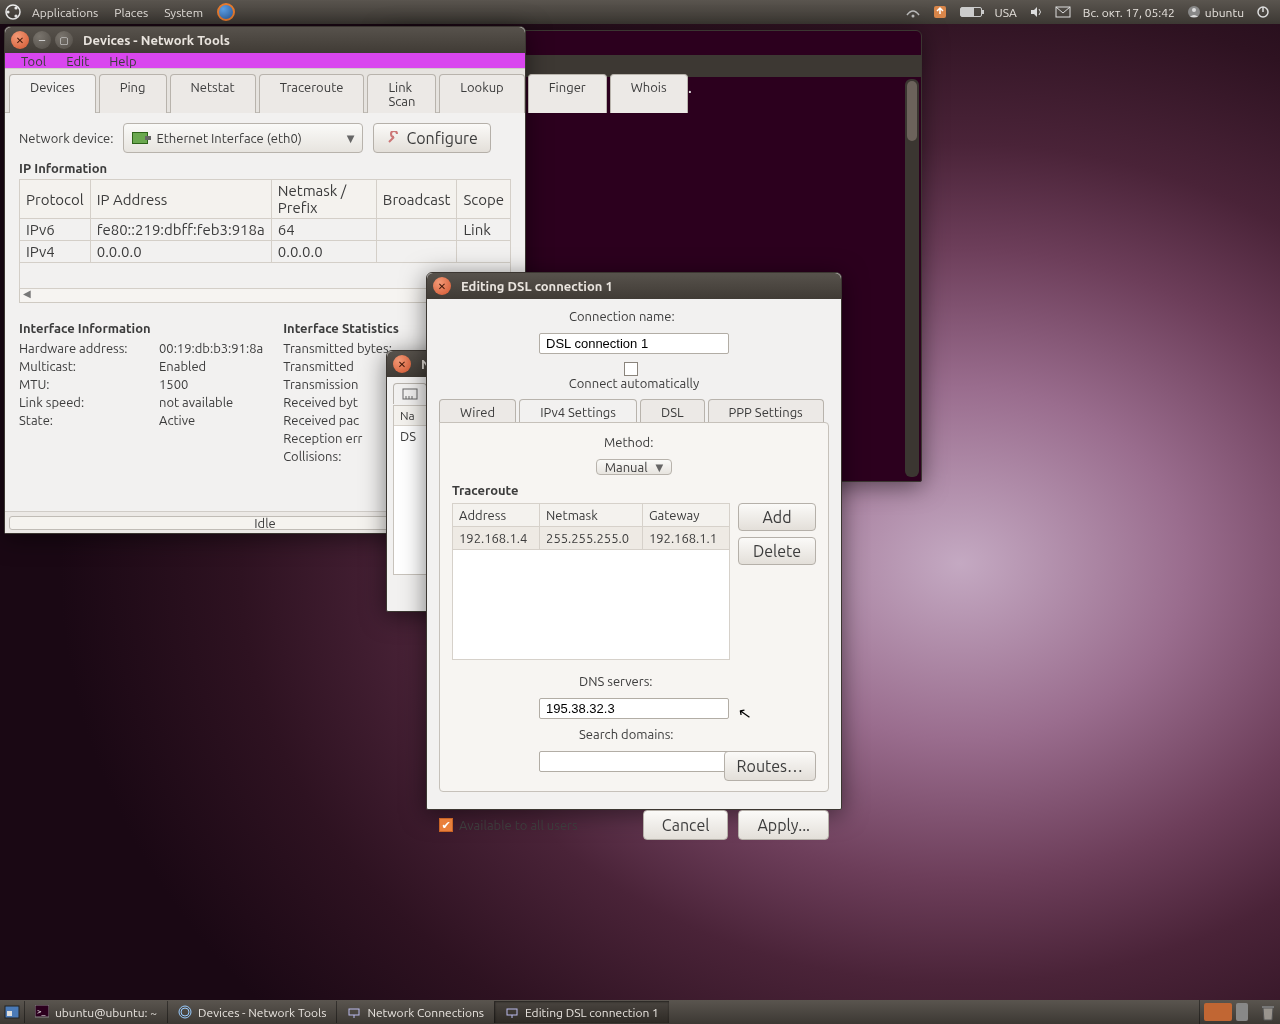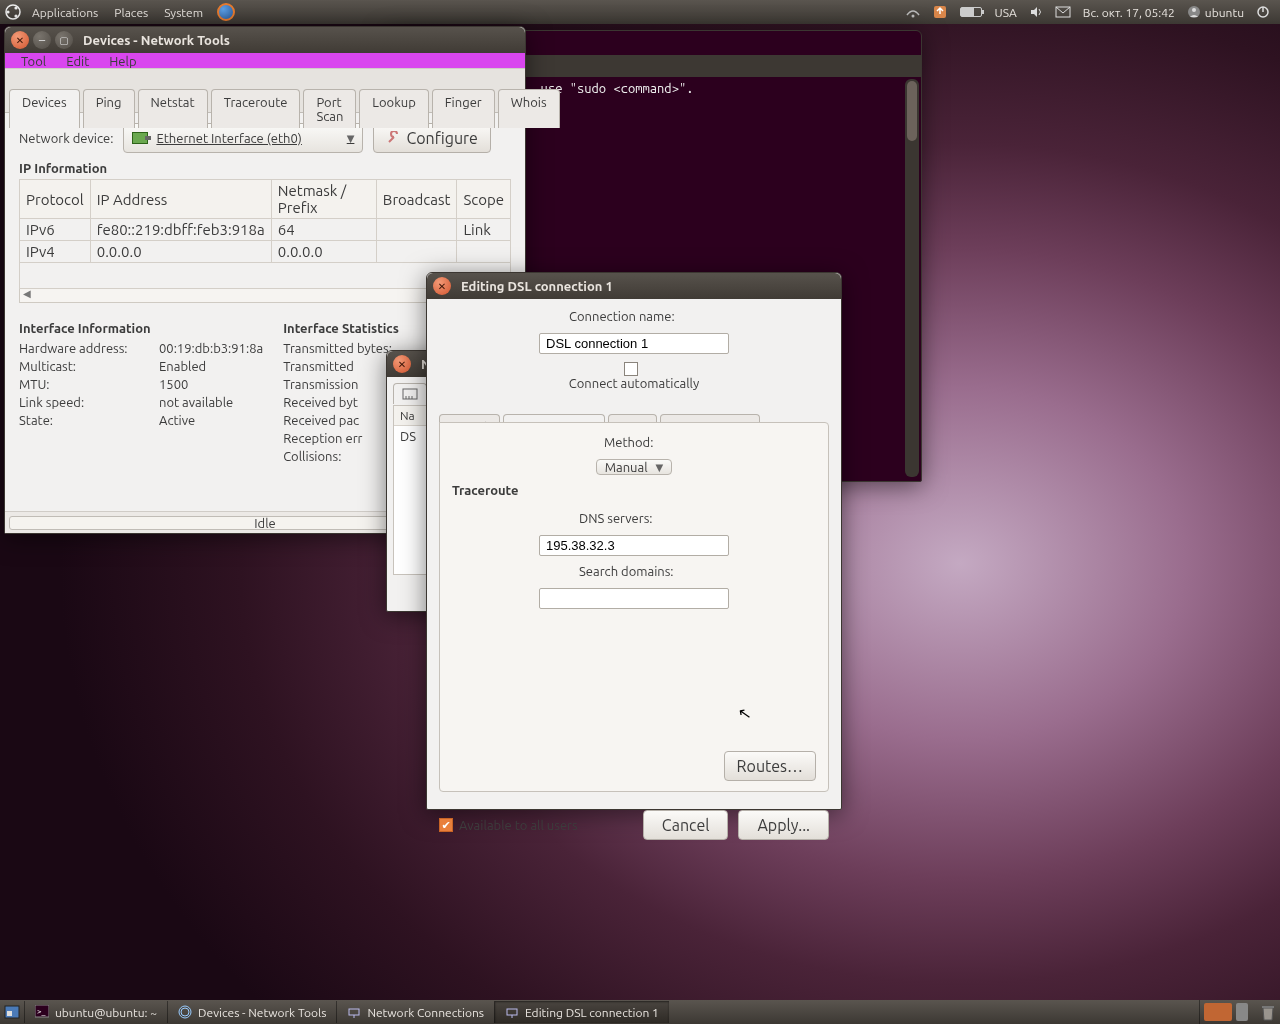--- a/index.html
+++ b/index.html
@@ -55,21 +55,21 @@
 .titlebar .wbtn { width:18px; height:18px; border-radius:50%; margin-right:4px; display:flex; align-items:center; justify-content:center; font-size:10px; cursor:pointer;}
 .wbtn.close { background: radial-gradient(circle at 35% 30%, #f39a77, #d35630); color:#3a1406;}
 .wbtn.other { background: radial-gradient(circle at 35% 30%, #79746d, #514c46); color:#ddd;}
 .titlebar .title-text { margin-left:6px; }
 
 
 #nettools { top:26px; left:4px; width:522px; height:508px; }
 #nettools .menubar { height:16px; display:flex; align-items:center; padding:0 6px; gap:0; background:#d946ef; border-bottom:1px solid #d0ccc7;}
 #nettools .menubar span { padding:2px 10px; cursor:pointer;}
 .tabbar { display:flex; padding:4px 4px 0 4px; gap:0; background:#e6e3df; border-bottom:1px solid #c0bcb6;}
-.tab { padding:5px 12px; border:1px solid #b8b3ac; border-bottom:none; background:#ece9e6; border-radius:4px 4px 0 0; margin-right:3px; cursor:pointer; font-size:13px; position:relative; top:16px;}
+.tab { padding:5px 20px; border:1px solid #b8b3ac; border-bottom:none; background:#ece9e6; border-radius:4px 4px 0 0; margin-right:3px; cursor:pointer; font-size:13px; position:relative; top:1px;}
 .tab.active { background:#f2f1f0; }
 .nt-body { padding:10px 14px; }
 .row { display:flex; align-items:center; gap:10px; margin-bottom:8px;}
 .dropdown { flex:1; height:30px; border:1px solid #b8b3ac; border-radius:4px; background:linear-gradient(to bottom,#fafaf8,#e7e4df); display:flex; align-items:center; padding:0 8px; gap:8px; cursor:pointer;}
 .dropdown .dd-arrow { margin-left:auto; font-size:10px; color:#666;}
 .btn { height:30px; padding:0 12px; border:1px solid #b5b0a9; border-radius:4px; background:linear-gradient(to bottom,#fbfaf8,#e3dfd9); display:flex; align-items:center; gap:6px; cursor:pointer; font-size:16px;}
 .nic-icon { width:16px; height:12px; background:#6aa84f; border:1px solid #2d6318; position:relative;}
 .nic-icon::after{content:""; position:absolute; right:-4px; top:3px; width:6px; height:4px; background:#666;}
 .section-title { font-weight:bold; margin:6px 0 4px; }
 table.ip { width:100%; border:1px solid #cfcac2; border-collapse:collapse; font-size:15px;}
@@ -221,29 +221,29 @@
   <div class="menubar">
     <span>Tool</span>
     <span>Edit</span>
     <span>Help</span>
   </div>
   <div class="tabbar">
     <div class="tab active">Devices</div>
     <div class="tab">Ping</div>
     <div class="tab">Netstat</div>
     <div class="tab">Traceroute</div>
-    <div class="tab">Port Scan</div>
+    <div class="tab">Link Scan</div>
     <div class="tab">Lookup</div>
     <div class="tab">Finger</div>
     <div class="tab">Whois</div>
   </div>
   <div class="nt-body">
     <div class="row">
       <span>Network device:</span>
-      <div class="dropdown" style="min-width:240px; flex:0 0 auto;text-decoration:underline;">
+      <div class="dropdown" style="min-width:240px; flex:0 0 auto;">
         <span class="nic-icon"></span>
         <span>Ethernet Interface (eth0)</span>
         <span class="dd-arrow">▼</span>
       </div>
       <div class="btn">
         <svg width="14" height="14">
             <path d="M3 11 L8 6 M8 6 A3 3 0 1 1 11 3" stroke="#c77" stroke-width="2" fill="none"></path>
           </svg>
         <span>Configure</span>
       </div>
@@ -378,20 +378,43 @@
     </div>
     <div class="tab-content">
       <div class="field-row">
         <label style="width:60px;">Method:</label>
         <div class="dropdown">
           <span>Manual</span>
           <span class="dd-arrow">▼</span>
         </div>
       </div>
       <div style="font-weight:bold; margin:6px 0 6px;">Traceroute</div>
+      <div class="addr-table-wrap">
+        <table class="addr" style="height:auto;">
+          <tbody>
+              <tr>
+            <th>Address</th>
+            <th>Netmask</th>
+            <th>Gateway</th>
+          </tr>
+          <tr>
+            <td>192.168.1.4</td>
+            <td>255.255.255.0</td>
+            <td>192.168.1.1</td>
+          </tr>
+          <tr class="filler">
+                <td colspan="3"></td>
+              </tr>
+        </tbody>
+          </table>
+        <div class="btn-col">
+          <div class="btn">Add</div>
+          <div class="btn">Delete</div>
+        </div>
+      </div>
       <div class="field-row" style="margin-top:14px;">
         <label style="width:110px;">DNS servers:</label>
         <input class="text-input" value="195.38.32.3" style="">
       </div>
       <div class="field-row">
         <label style="width:110px;">Search domains:</label>
         <input class="text-input" value="" style="">
       </div>
       <div class="bottom-row">
         <div class="btn">Routes…</div>

